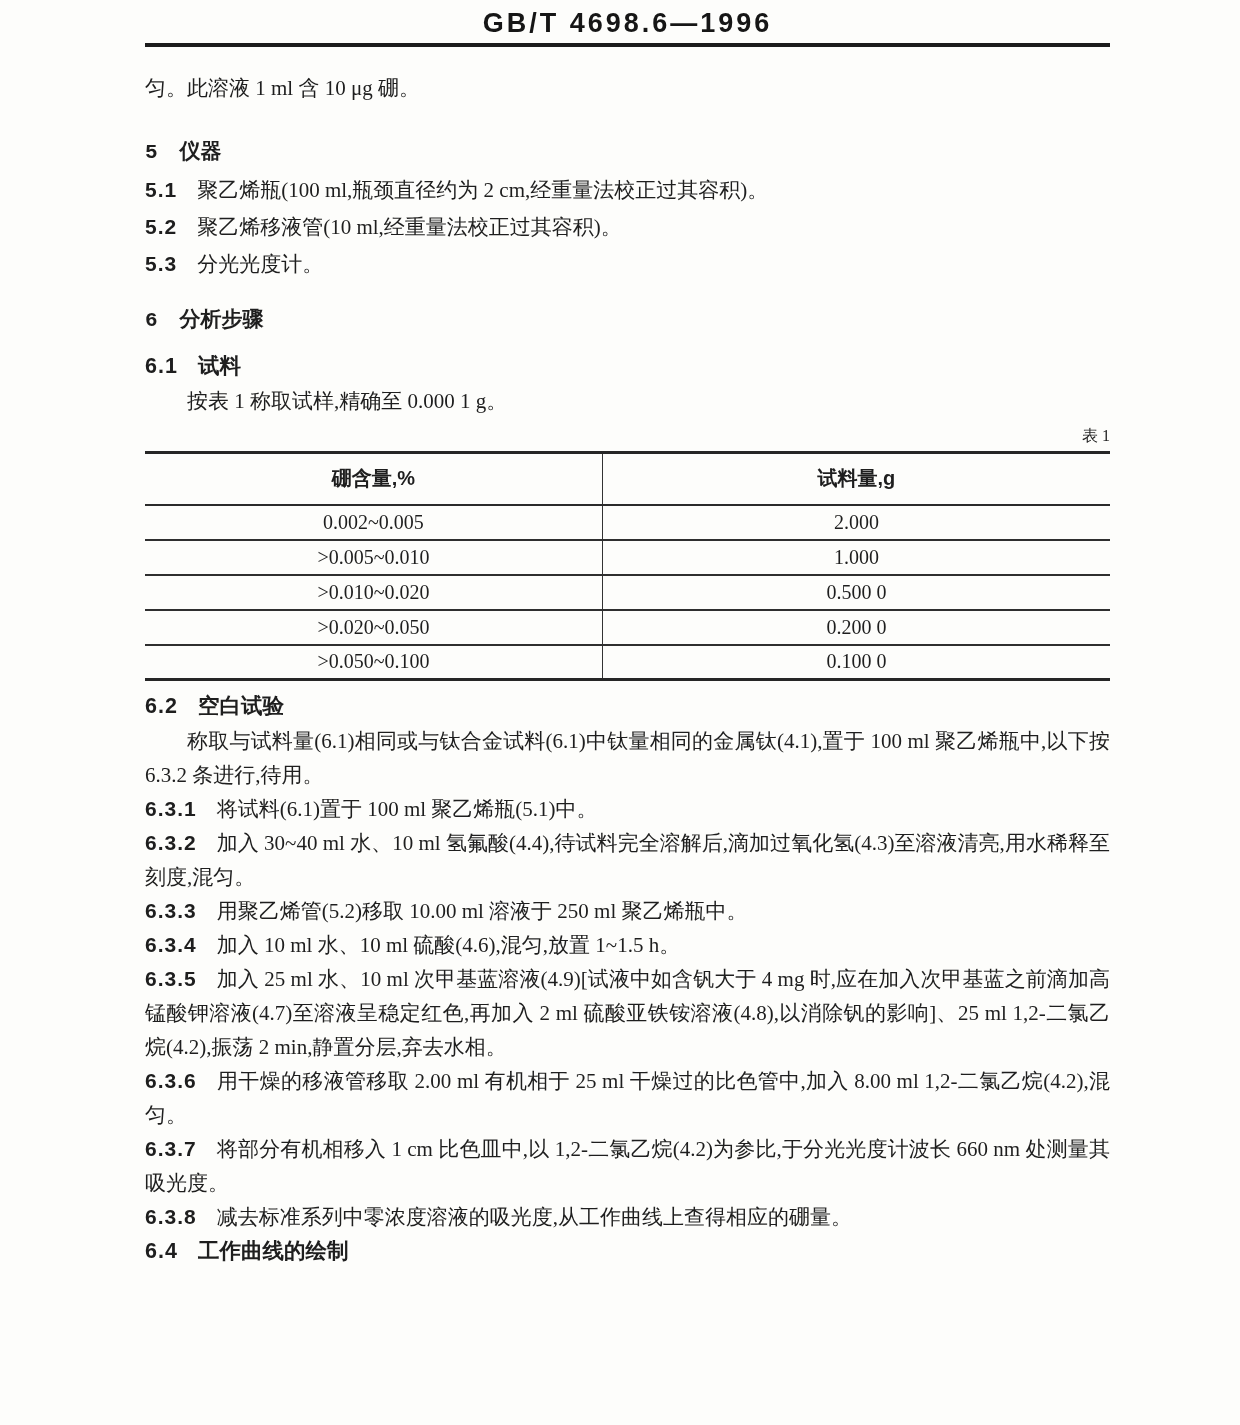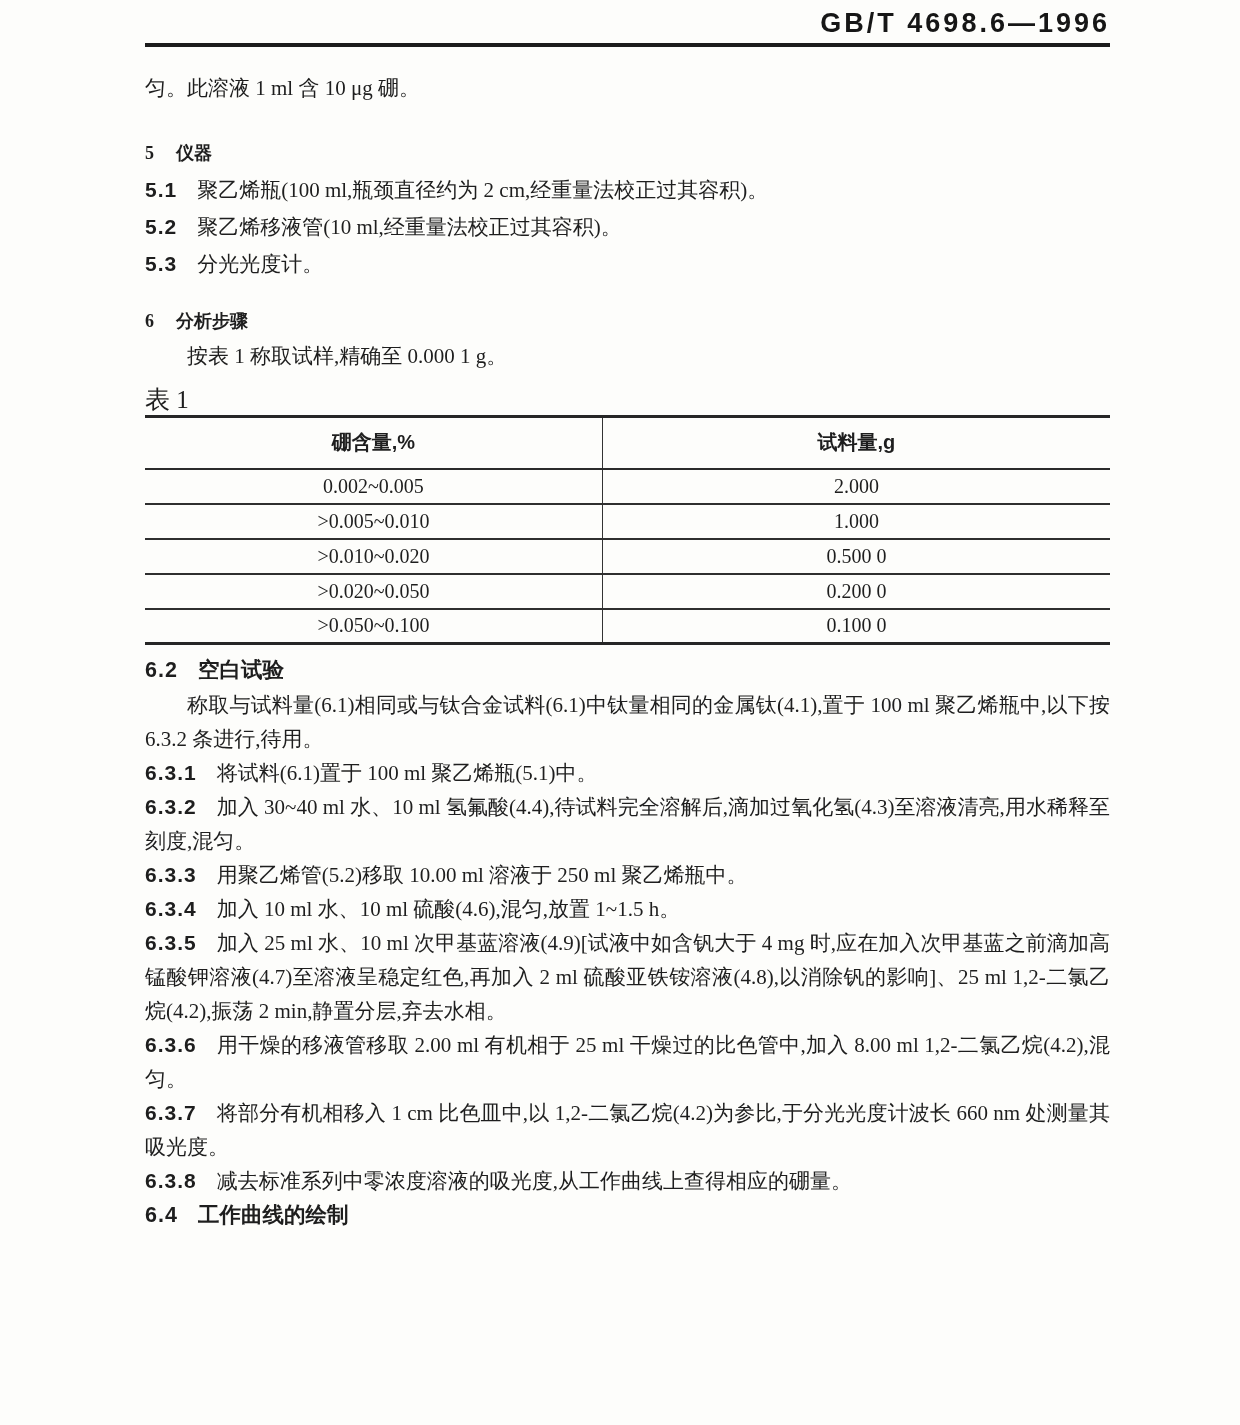--- a/index.html
+++ b/index.html
@@ -10,64 +10,64 @@
     color: #1e1e1e;
   }
   .page {
     position: relative;
     width: 1240px; height: 1425px;
     background: #fdfdfb;
     padding: 6px 130px 0 145px;
     overflow: hidden;
   }
   .doc-header {
-    text-align: right;
+    text-align: center;
     font-family: "Liberation Sans", "DejaVu Sans", sans-serif;
     font-weight: bold;
     font-size: 27px;
     letter-spacing: 3px;
     line-height: 34px;
     color: #161616;
   }
   .header-rule {
     height: 4px;
     background: #1c1c1c;
     margin-top: 3px;
   }
   p, h2, h3 { font-size: 21px; line-height: 34px; text-align: justify; }
   .p-cont { margin-top: 24px; font-family: Liberation Serif, serif; }
   .sec-heading {
     margin-top: 31px;
-    font-family: Liberation Serif, serif;
+    font-family: Liberation Mono, monospace;
     font-weight: bold;
-    font-size: 18px;
+    font-size: 21px;
   }
   .sec-heading .h-num { margin-right: 22px; }
   .clause { margin-top: 3px; }
   .clause-first { }
   .c-num, .step-num {
     font-family: "Liberation Sans", "DejaVu Sans", sans-serif;
     font-weight: bold;
     margin-right: 20px;
     letter-spacing: 1px;
   }
   .clause-heading {
     font-family: "Liberation Sans", "DejaVu Sans", sans-serif;
     font-weight: bold;
     font-size: 21.5px;
   }
   .mt11 { margin-top: 11px; }
   .mt13 { margin-top: 23px; }
   .mt8 { margin-top: 8px; }
   .indent { text-indent: 2em; margin-top: 1px; }
   .tbl-caption {
-    text-align: left;
-    font-size: 25px;
+    text-align: right;
+    font-size: 16px;
     line-height: 25px;
-    margin-top: 14px;
+    margin-top: 5px;
     text-indent: 0;
   }
   table.t1 {
     width: 100%;
     border-collapse: collapse;
     margin-top: 3px;
     border-top: 3px solid #262626;
     border-bottom: 3px solid #262626;
   }
   table.t1 th, table.t1 td {
@@ -104,20 +104,21 @@
   <p class="p-cont">匀。此溶液 1 ml 含 10 μg 硼。</p>
 
   <h2 class="sec-heading"><span class="h-num">5</span><span>仪器</span></h2>
 
   <p class="clause clause-first"><span class="c-num">5.1</span><span>聚乙烯瓶(100 ml,瓶颈直径约为 2 cm,经重量法校正过其容积)。</span></p>
   <p class="clause"><span class="c-num">5.2</span><span>聚乙烯移液管(10 ml,经重量法校正过其容积)。</span></p>
   <p class="clause"><span class="c-num">5.3</span><span>分光光度计。</span></p>
 
   <h2 class="sec-heading mt13"><span class="h-num">6</span><span>分析步骤</span></h2>
 
+  <h3 class="clause-heading mt11"><span class="c-num">6.1</span><span>试料</span></h3>
   <p class="indent">按表 1 称取试样,精确至 0.000 1 g。</p>
 
   <p class="tbl-caption">表 1</p>
 
   <table class="t1">
     <thead>
       <tr>
         <th>硼含量,%</th>
         <th>试料量,g</th>
       </tr>

